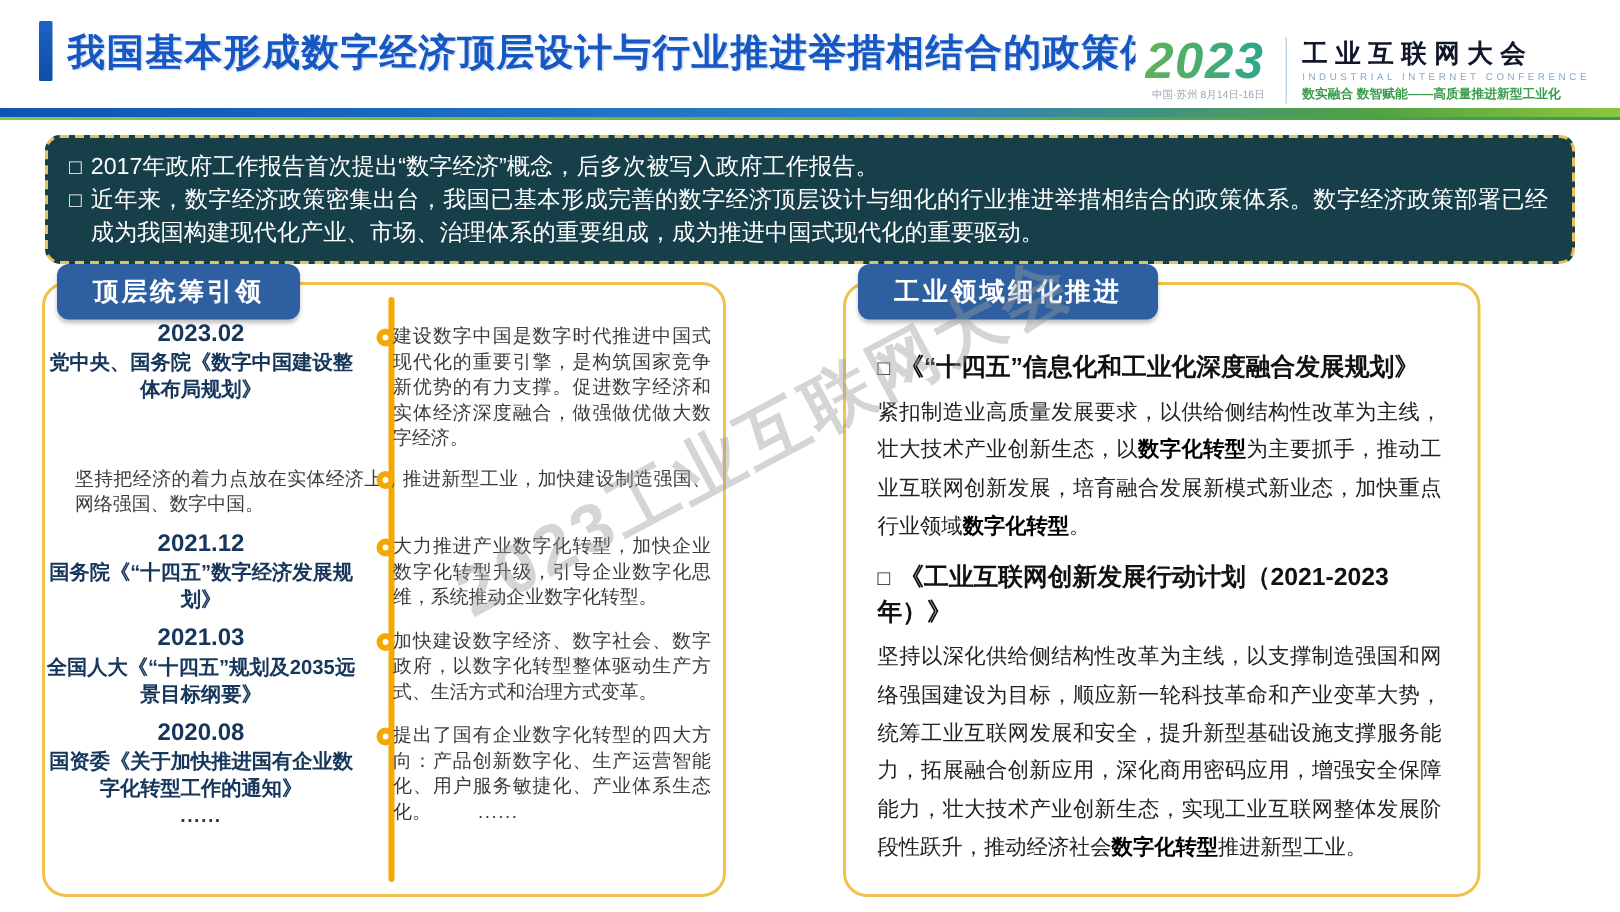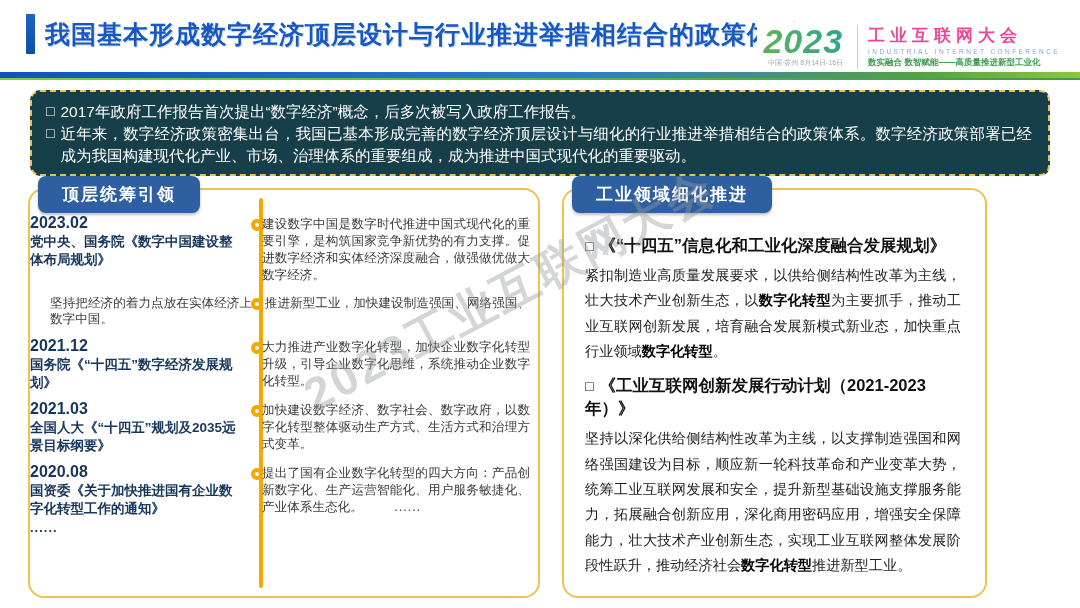--- a/index.html
+++ b/index.html
@@ -16,43 +16,43 @@
     background:linear-gradient(90deg,#0c55b7 0%,#2e7fc9 55%,#52a243 85%,#8cc63f 100%); }
   .gradient-bar:after{ content:""; position:absolute; left:0; right:0; bottom:-2px; height:2px; background:linear-gradient(90deg,#8cc63f,#3d9b4e); }
 
   .logo{ position:absolute; top:22px; right:14px; display:flex; align-items:center; background:#fff; padding:2px 6px; }
   .logo-left{ text-align:right; margin-right:10px; }
   .logo-year{ font-size:34px; font-weight:bold; font-style:italic; line-height:30px; letter-spacing:1px;
     background:linear-gradient(90deg,#5fb357,#2fa58f); -webkit-background-clip:text; background-clip:text; color:transparent; }
   .logo-venue{ font-size:7px; color:#9aa7b5; margin-top:2px; white-space:nowrap; }
   .logo-divider{ width:1px; height:44px; background:#bcd3e8; margin:0 10px 0 4px; }
   .logo-right{ text-align:left; }
-  .logo-name{ font-size:17px; font-weight:bold; color:#ec4899; letter-spacing:5px; white-space:nowrap; }
+  .logo-name{ font-size:17px; font-weight:bold; color:#0f172a; letter-spacing:5px; white-space:nowrap; }
   .logo-name-en{ font-size:6.5px; color:#8aa6c4; letter-spacing:2.4px; margin-top:1px; white-space:nowrap; }
   .logo-tagline{ font-size:8.5px; font-weight:bold; color:#3c9d4e; margin-top:2px; white-space:nowrap; }
 
   
   .intro-box{ position:absolute; top:90px; left:30px; right:30px; height:86px;
     background:#163f4a; border:2px dashed #e5c35a; border-radius:10px; padding:9px 16px 8px 14px; }
   .intro-line{ display:flex; color:#fff; font-size:15.5px; line-height:1.42; }
   .intro-line .sq{ flex:0 0 auto; margin-right:6px; font-size:14px; line-height:1.55; }
   .intro-line p{ text-align:justify; }
 
   
   .panel{ position:absolute; top:188px; bottom:10px; border:2px solid #f0c24b; border-radius:16px; background:#fff; }
-  .panel-left{ left:28px; width:512px; }
+  .panel-left{ left:28px; width:456px; }
   .panel-right{ left:562px; width:425px; }
   .badge{ position:absolute; top:-14px; left:8px; background:#2e5fa0; color:#fff; font-size:17px; font-weight:bold;
     letter-spacing:2px; padding:7px 24px; border-radius:8px; box-shadow:0 2px 3px rgba(0,0,0,.25); z-index:3; }
 
   
   .timeline{ position:absolute; inset:0; padding-top:24px; overflow:hidden; }
   .tl-line{ position:absolute; top:8px; bottom:8px; left:229px; width:4px; background:#f5a800; border-radius:2px; }
   .tl-item{ position:relative; display:flex; margin-bottom:9px; }
-  .tl-left{ width:212px; text-align:left; padding-right:4px; }
+  .tl-left{ width:212px; text-align:center; padding-right:4px; }
   .tl-date{ font-size:16px; font-weight:bold; color:#16365c; }
   .tl-org{ font-size:13.5px; font-weight:bold; color:#16365c; line-height:1.3; margin-top:1px; }
   .tl-org-more{ font-size:13px; font-weight:bold; color:#16365c; letter-spacing:1px; margin-top:2px; }
   .tl-node{ position:absolute; left:221px; top:5px; width:12px; height:12px; background:#fff;
     border:4px solid #f5a800; border-radius:50%; z-index:2; }
   .tl-desc{ flex:1; margin-left:20px; padding-right:8px; font-size:12.6px; color:#3b3b3b; line-height:1.34; text-align:justify; padding-top:2px; }
   .tl-desc-more{ margin-left:28px; letter-spacing:1px; }
 
   
   .sections{ position:absolute; inset:0; padding:44px 24px 8px 21px; overflow:hidden; }

